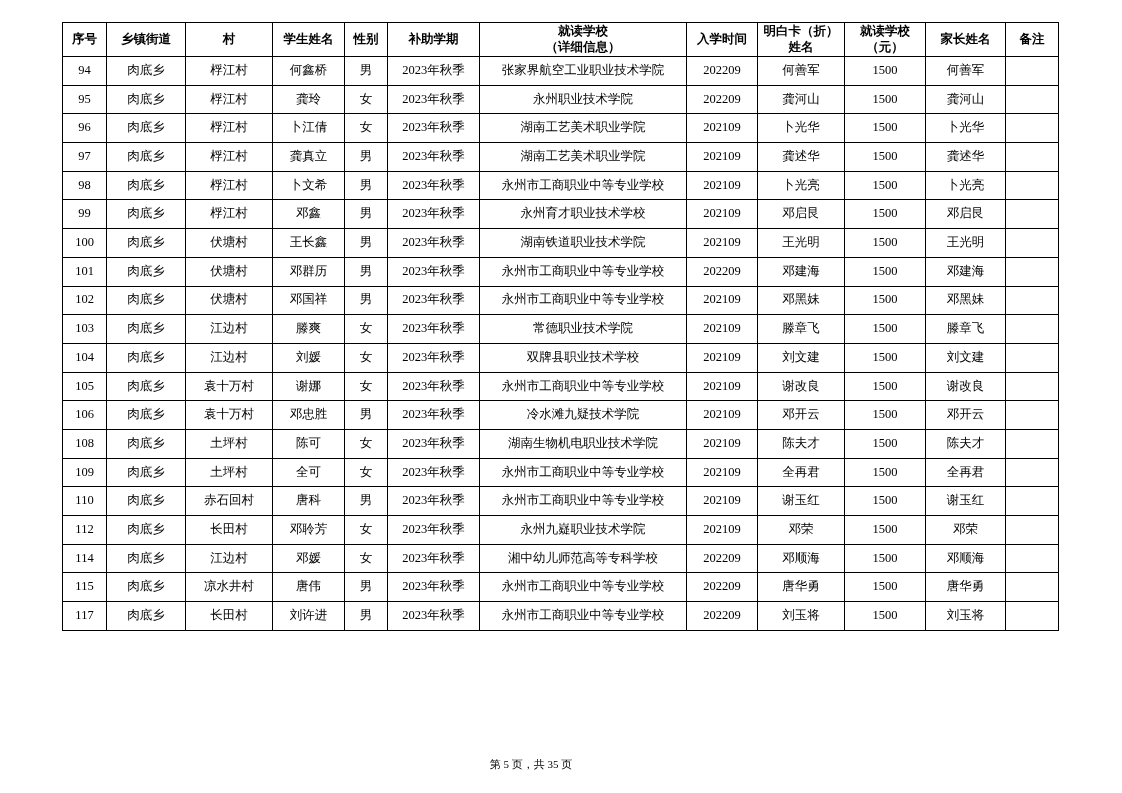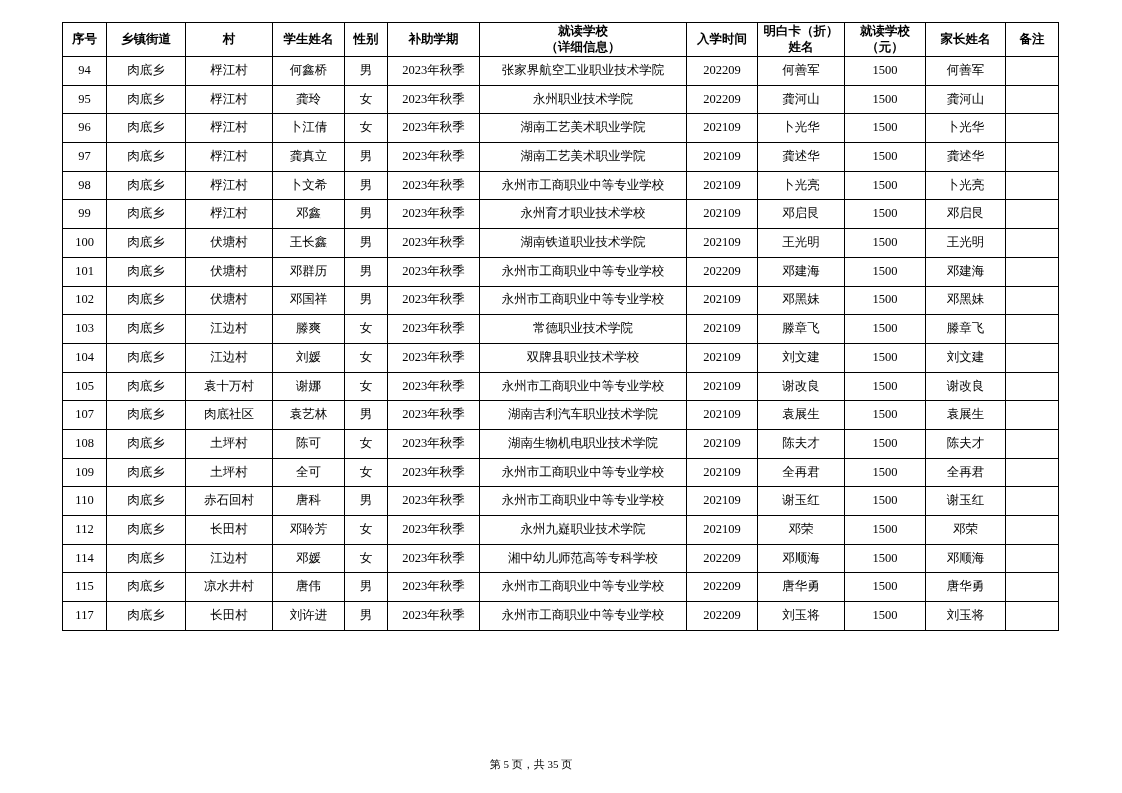--- a/index.html
+++ b/index.html
@@ -254,31 +254,31 @@
           <td>女</td>
           <td>2023年秋季</td>
           <td>永州市工商职业中等专业学校</td>
           <td>202109</td>
           <td>谢改良</td>
           <td>1500</td>
           <td>谢改良</td>
           <td></td>
         </tr>
         <tr>
-          <td>107</td>
-          <td>肉底乡</td>
-          <td>肉底社区</td>
-          <td>袁艺林</td>
-          <td>男</td>
-          <td>2023年秋季</td>
-          <td>湖南吉利汽车职业技术学院</td>
-          <td>202109</td>
-          <td>袁展生</td>
-          <td>1500</td>
-          <td>袁展生</td>
+          <td>106</td>
+          <td>肉底乡</td>
+          <td>袁十万村</td>
+          <td>邓忠胜</td>
+          <td>男</td>
+          <td>2023年秋季</td>
+          <td>冷水滩九疑技术学院</td>
+          <td>202109</td>
+          <td>邓开云</td>
+          <td>1500</td>
+          <td>邓开云</td>
           <td></td>
         </tr>
         <tr>
           <td>108</td>
           <td>肉底乡</td>
           <td>土坪村</td>
           <td>陈可</td>
           <td>女</td>
           <td>2023年秋季</td>
           <td>湖南生物机电职业技术学院</td>

